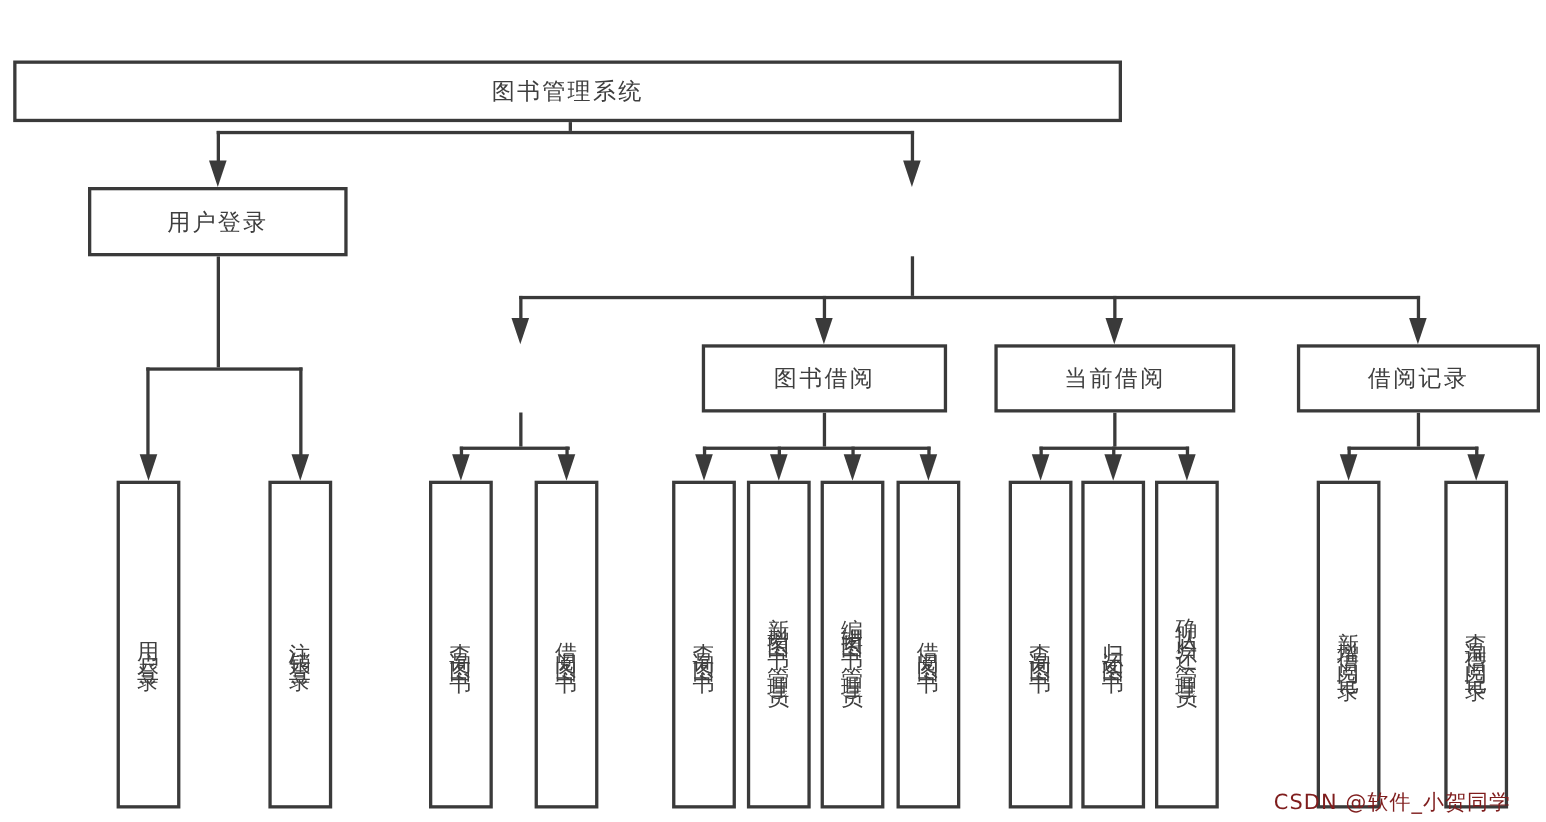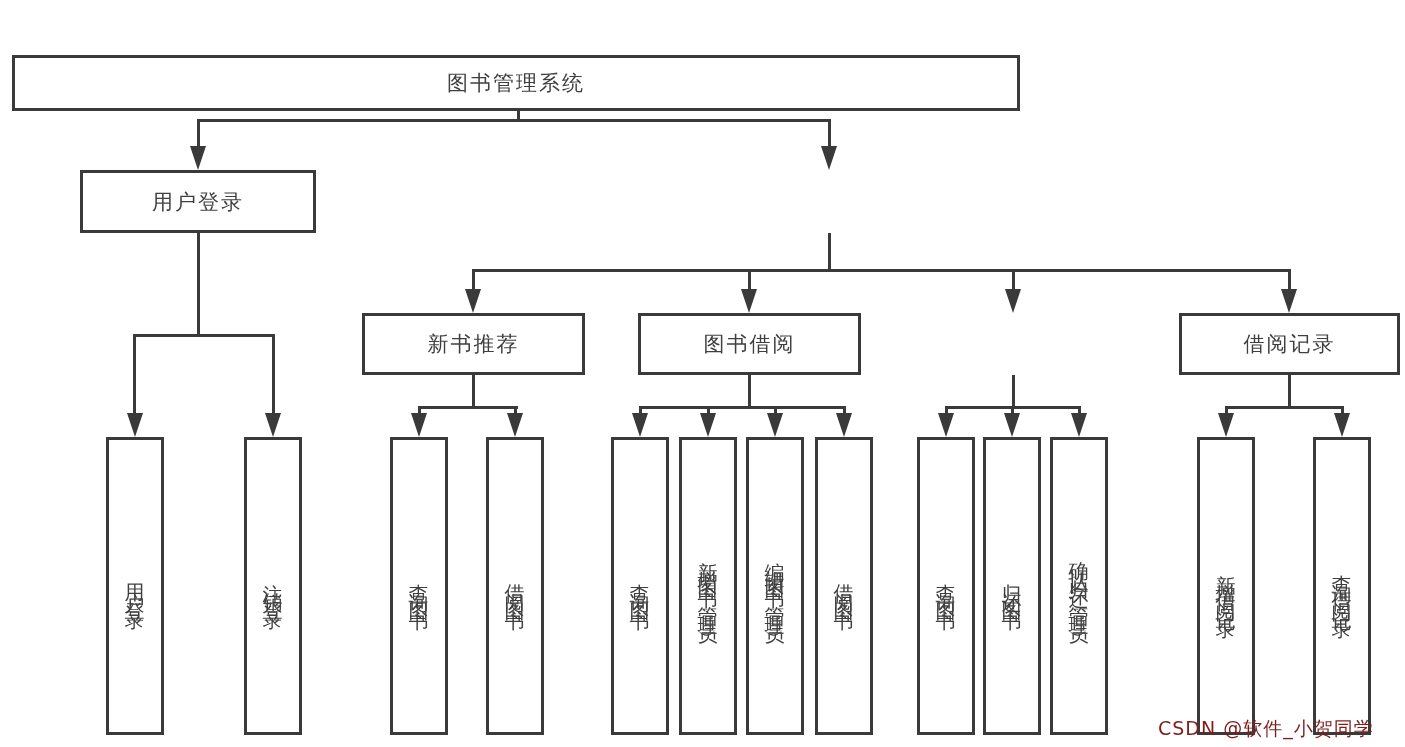--- a/index.html
+++ b/index.html
@@ -41,28 +41,28 @@
 
   <div class="box" style="left:12px;top:12px;width:1008px;height:56px;margin-top:43px;">
     <span>图书管理系统</span>
   </div>
 
   <div class="box" style="left:80px;top:170px;width:236px;height:63px;">
     <span>用户登录</span>
   </div>
 
 
-  <div class="box" style="left:362px;top:313px;width:223px;height:62px;">
-    <span>新书推荐</span>
-  </div>
 
   <div class="box" style="left:638px;top:313px;width:223px;height:62px;">
     <span>图书借阅</span>
   </div>
 
+  <div class="box" style="left:904px;top:313px;width:219px;height:62px;">
+    <span>当前借阅</span>
+  </div>
 
   <div class="box" style="left:1179px;top:313px;width:221px;height:62px;">
     <span>借阅记录</span>
   </div>
 
   <div class="vbox" style="left:106px;">
     <span class="vtext">用户登录</span>
   </div>
   <div class="vbox" style="left:244px;">
     <span class="vtext">注销登录</span>

